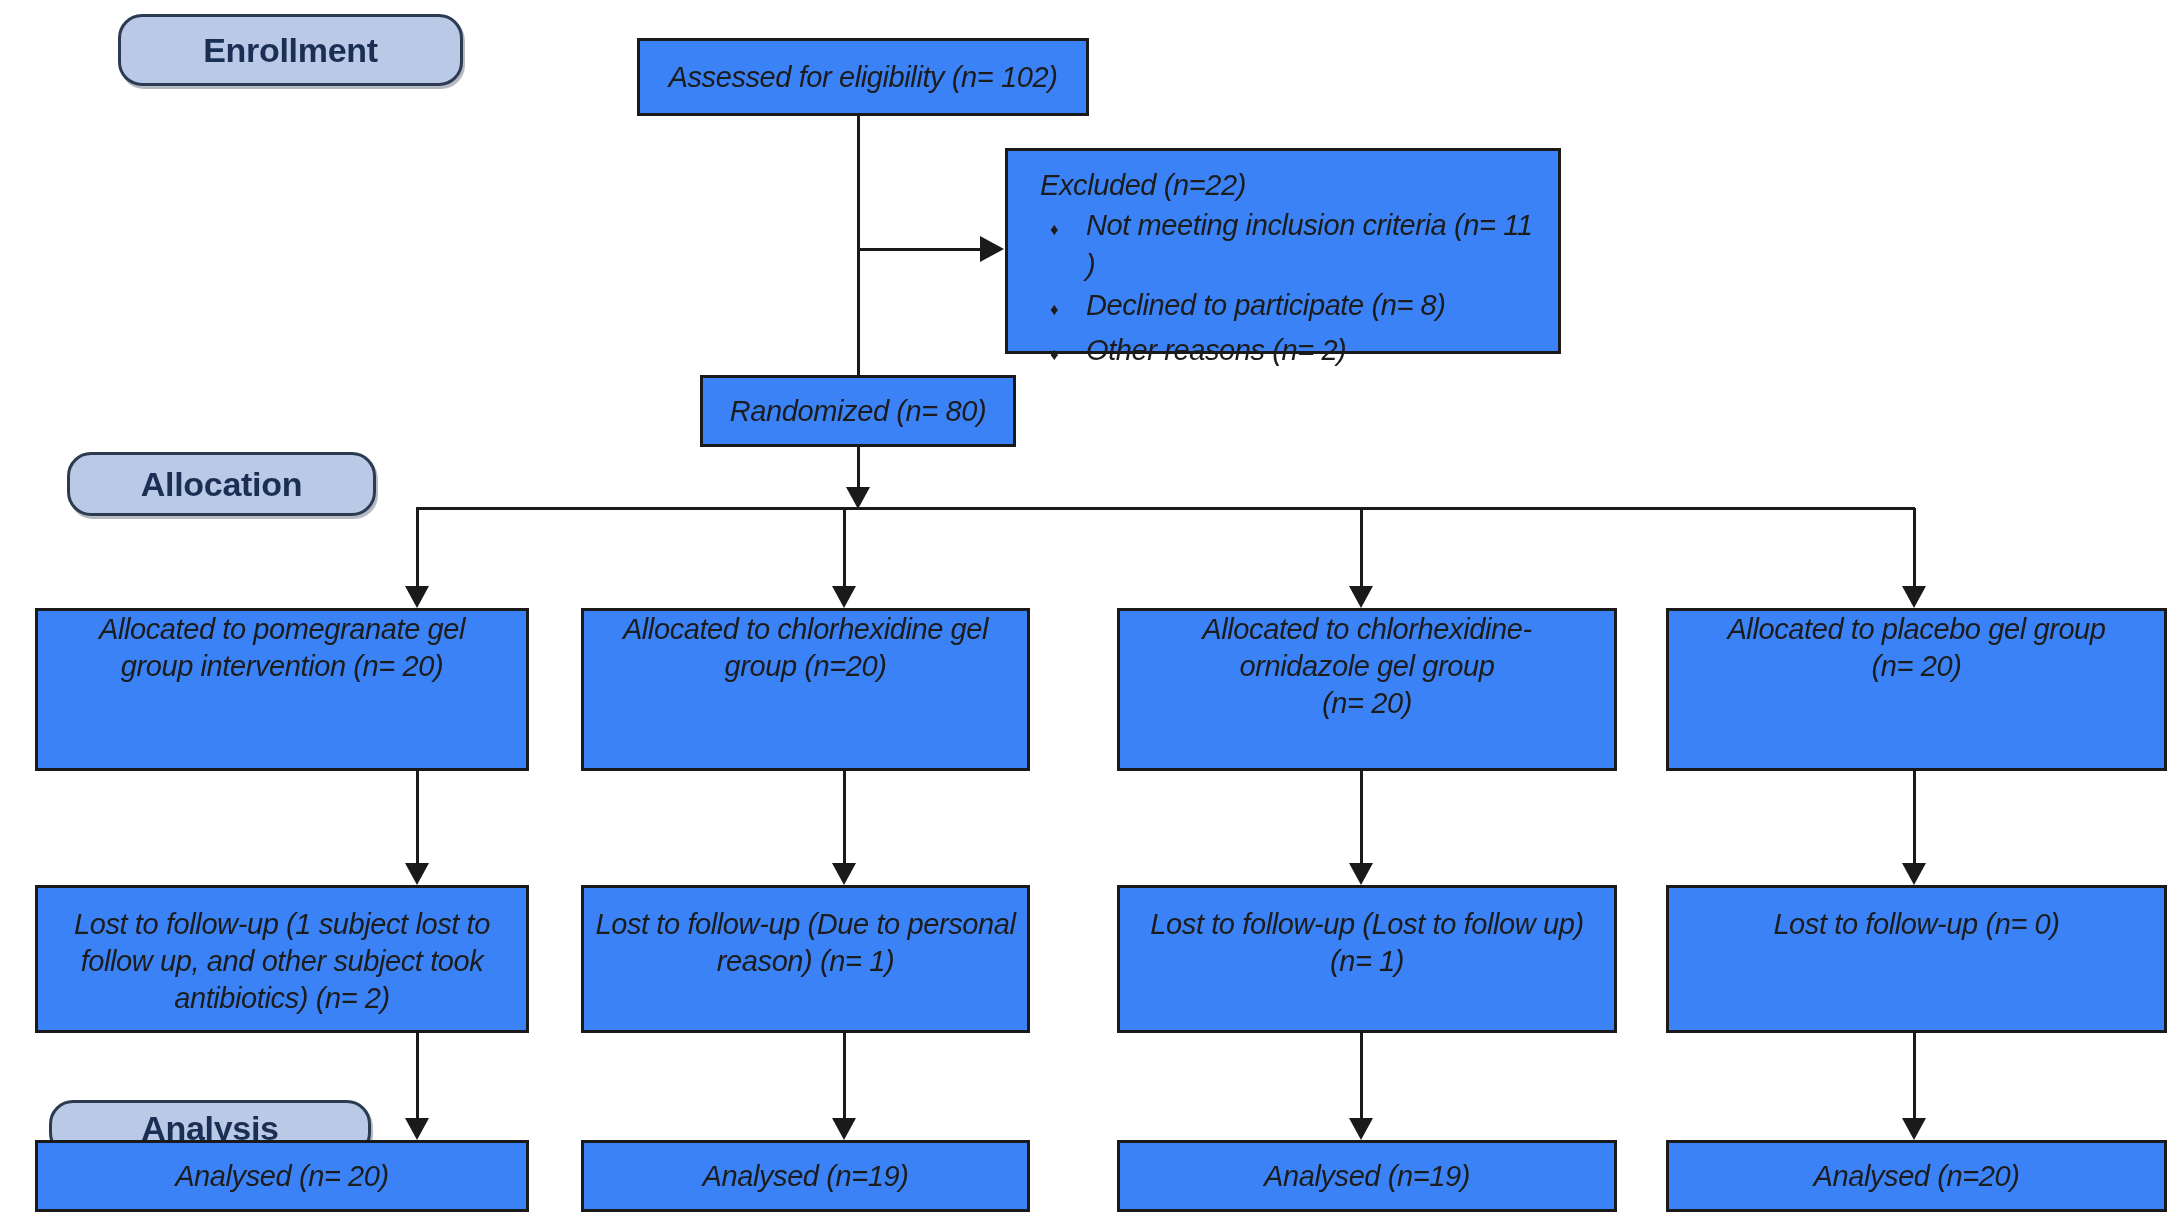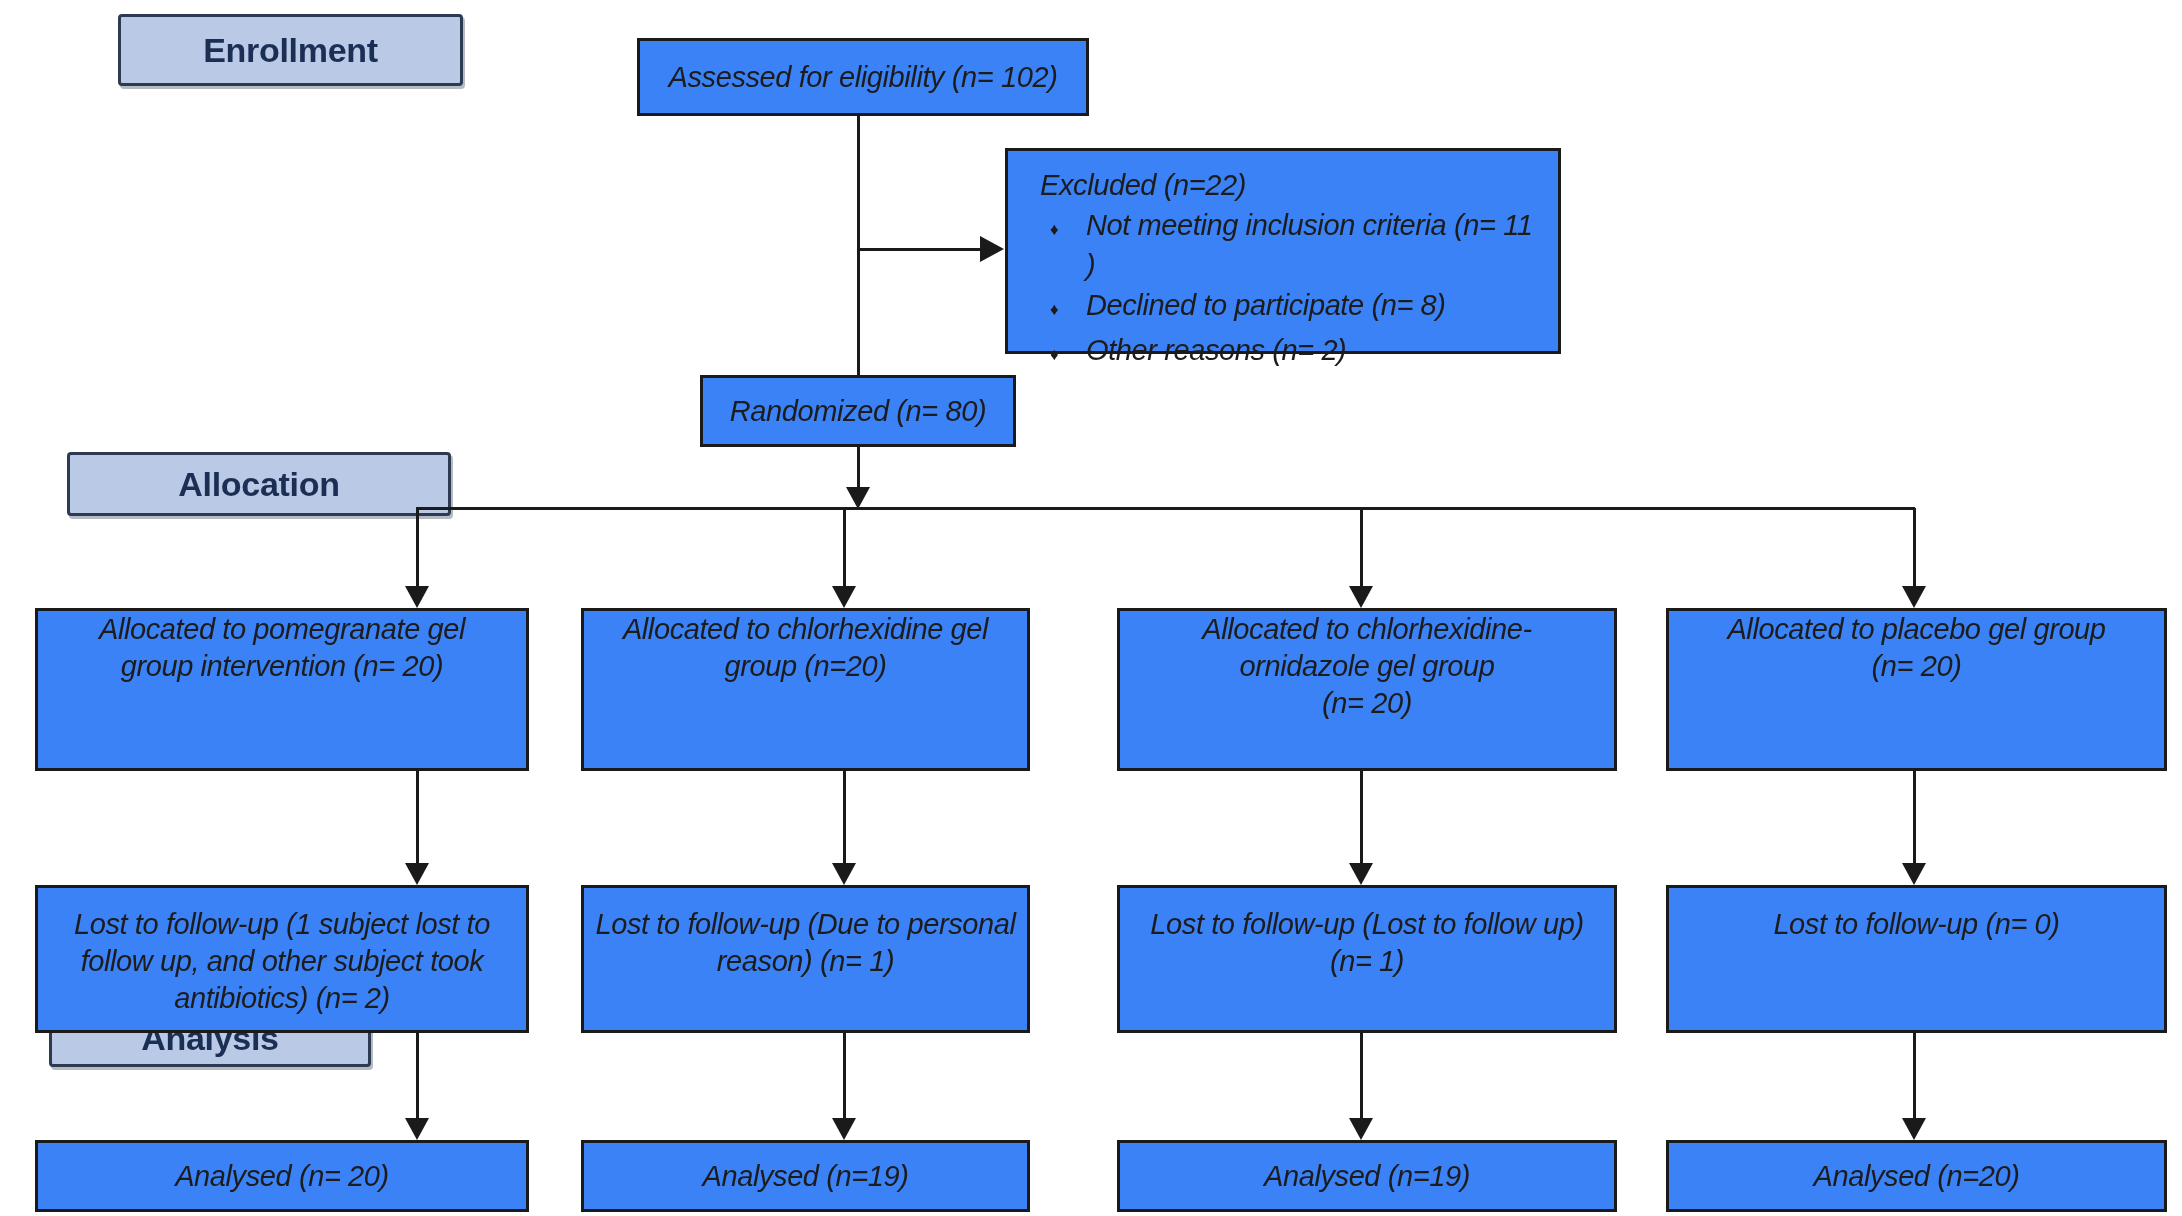--- a/index.html
+++ b/index.html
@@ -18,32 +18,32 @@
     font-family:"Liberation Sans","DejaVu Sans",sans-serif;
     color:var(--box_text);
   }
   .stage{position:absolute;inset:0;}
 
   
   .plabel{
     position:absolute;
     background:var(--label_fill);
     border:3px solid var(--label_border);
-    border-radius:4px;
+    border-radius:24px;
     color:var(--label_text);
     font-weight:bold;
     font-size:34px;
     letter-spacing:-0.3px;
     display:flex;align-items:center;justify-content:center;
     box-shadow:2px 3px 0 rgba(45,59,82,.35);
   }
   #lbl-enrollment{left:118px;top:14px;width:345px;height:72px}
-  #lbl-allocation{left:67px;top:452px;width:384px;height:64px}
+  #lbl-allocation{left:67px;top:452px;width:309px;height:64px}
   #lbl-followup{left:49px;top:793px;width:326px;height:68px}
-  #lbl-analysis{left:49px;top:1010px;width:322px;height:57px}
+  #lbl-analysis{left:49px;top:1100px;width:322px;height:57px}
 
   
   .box{
     position:absolute;
     background:#3b82f6;
     border:3px solid var(--box_border);
     font-size:29px;
     letter-spacing:-0.4px;
     line-height:37px;
     text-align:center;

